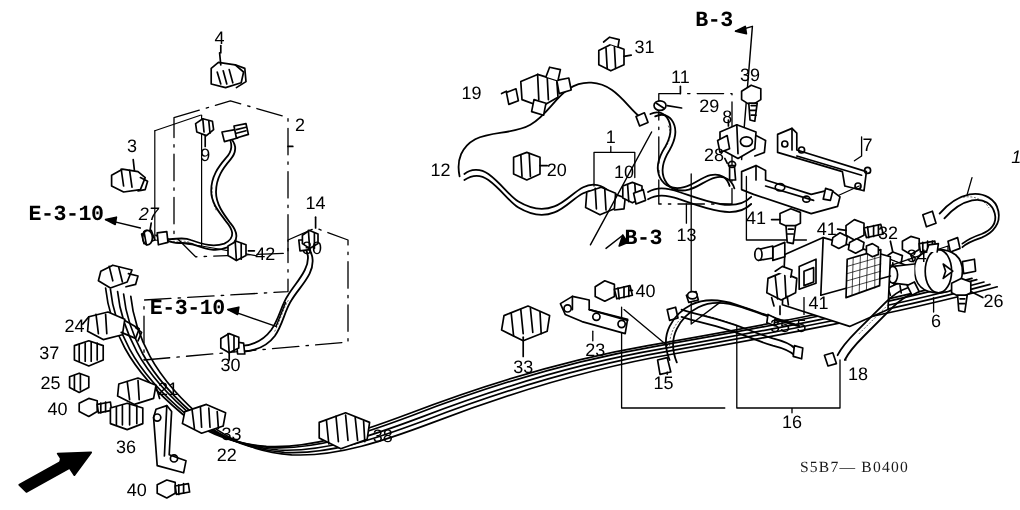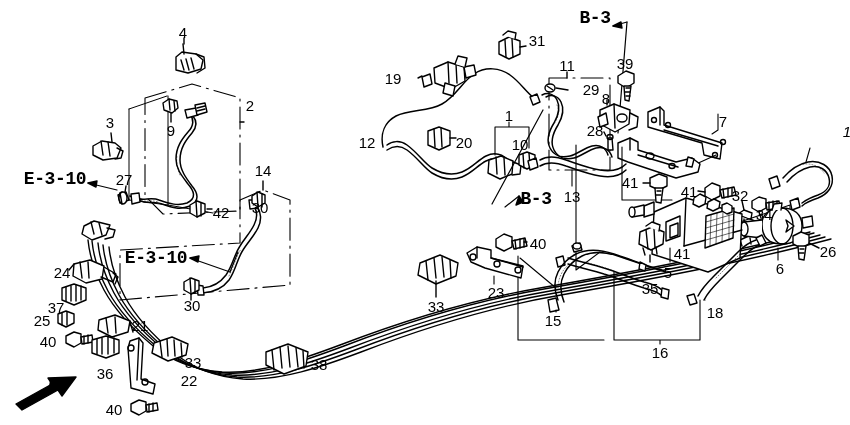--- a/index.html
+++ b/index.html
@@ -531,27 +531,27 @@
         <path d="M16 404 L52 384 L48 378 L76 377 L62 396 L58 390 L22 410 Z" fill="#000" stroke="#000"></path>
       </g>
 
     </g>
   </svg>
 
   <div class="callout" style="left:183px; top:32px;">4</div>
   <div class="callout" style="left:250px; top:105px;">2</div>
   <div class="callout" style="left:110px; top:122px;">3</div>
   <div class="callout" style="left:171px; top:130px;">9</div>
-  <div class="callout" style="left:124px; top:179px;">27</div>
+  <div class="callout" style="left:124px; top:179px;font-style:italic;">27</div>
   <div class="callout" style="left:263px; top:170px;">14</div>
   <div class="callout" style="left:260px; top:207px;">30</div>
   <div class="callout" style="left:221px; top:212px;">42</div>
   <div class="callout" style="left:192px; top:305px;">30</div>
   <div class="callout" style="left:62px; top:272px;">24</div>
-  <div class="callout" style="left:56px; top:295px;margin-top:12px;">37</div>
+  <div class="callout" style="left:41px; top:295px;">37</div>
   <div class="callout" style="left:42px; top:320px;">25</div>
   <div class="callout" style="left:48px; top:341px;">40</div>
   <div class="callout" style="left:140px; top:325px;">21</div>
   <div class="callout" style="left:105px; top:373px;">36</div>
   <div class="callout" style="left:189px; top:380px;">22</div>
   <div class="callout" style="left:114px; top:409px;">40</div>
   <div class="callout" style="left:193px; top:362px;">33</div>
   <div class="callout" style="left:319px; top:364px;">38</div>
   <div class="callout" style="left:393px; top:78px;">19</div>
   <div class="callout" style="left:537px; top:40px;">31</div>
@@ -565,32 +565,33 @@
   <div class="callout" style="left:625px; top:63px;">39</div>
   <div class="callout" style="left:606px; top:98px;">8</div>
   <div class="callout" style="left:595px; top:130px;">28</div>
   <div class="callout" style="left:723px; top:121px;">7</div>
   <div class="callout" style="left:851px; top:131px;font-style:italic;">17</div>
   <div class="callout" style="left:630px; top:182px;">41</div>
   <div class="callout" style="left:689px; top:191px;">41</div>
   <div class="callout" style="left:740px; top:195px;">32</div>
   <div class="callout" style="left:764px; top:214px;">34</div>
   <div class="callout" style="left:682px; top:253px;">41</div>
-  <div class="callout" style="left:650px; top:288px;">35</div>
+  <div class="callout" style="left:650px; top:272px;">35</div>
   <div class="callout" style="left:668px; top:272px;">5</div>
   <div class="callout" style="left:828px; top:251px;">26</div>
   <div class="callout" style="left:780px; top:268px;">6</div>
   <div class="callout" style="left:538px; top:243px;">40</div>
   <div class="callout" style="left:496px; top:292px;">23</div>
   <div class="callout" style="left:436px; top:306px;">33</div>
   <div class="callout" style="left:553px; top:320px;">15</div>
   <div class="callout" style="left:715px; top:312px;">18</div>
   <div class="callout" style="left:660px; top:352px;">16</div>
 
   <div class="callout ref" style="left:55px; top:179px;">E-3-10</div>
   <div class="callout ref" style="left:156px; top:258px;">E-3-10</div>
   <div class="callout ref" style="left:595px; top:18px;">B-3</div>
   <div class="callout ref" style="left:536px; top:199px;">B-3</div>
 
   <div class="callout fr" style="left:58px; top:385px;">FR.</div>
 
+  <div class="diagcode" style="left:712px; top:389px;">S5B7— B0400</div>
 
 </div>
 
 </body></html>

